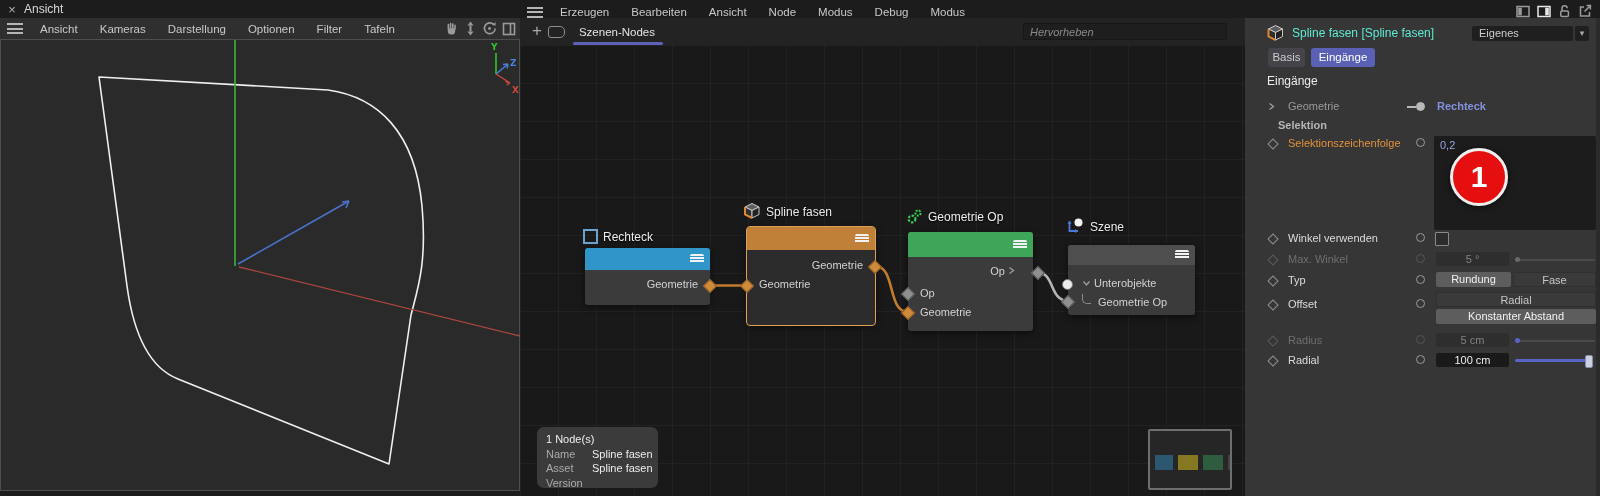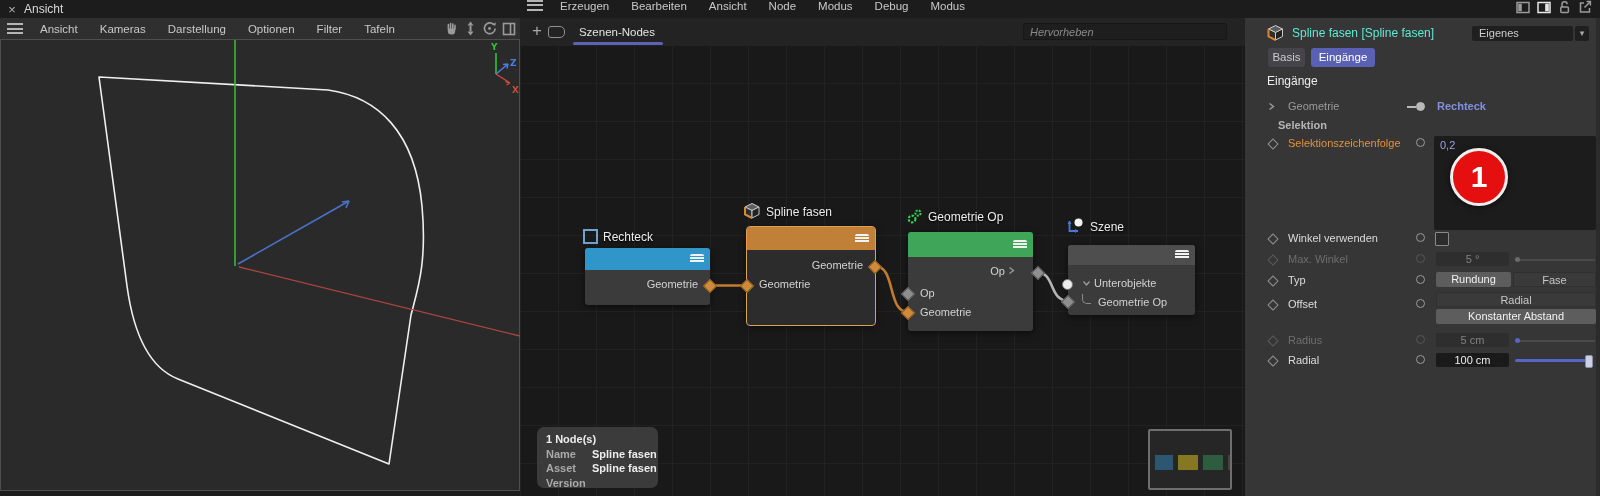--- a/index.html
+++ b/index.html
@@ -17,21 +17,21 @@
   .burger3{width:16px;height:11px;margin:0 6px 0 7px;
            background:linear-gradient(#b5b5b5 0 2px,transparent 2px 4.5px,#b5b5b5 4.5px 6.5px,transparent 6.5px 9px,#b5b5b5 9px 11px);}
   .lp-menu .spacer{flex:1;}
   .vicons{display:flex;align-items:center;gap:5px;padding-right:4px;}
   .vicons svg{display:block;}
   .viewport{position:absolute;left:0;top:39px;width:518px;height:450px;background:#2a2a2b;
             border:1px solid #4e4e4e;box-sizing:content-box;}
   .lp-bottom{position:absolute;left:0;top:491px;width:520px;height:5px;background:#1c1c1c;}
   
   .topbar{position:absolute;left:520px;top:0;width:1080px;height:18px;background:#1c1c1c;
-          display:flex;align-items:flex-start;color:#c8c8c8;font-size:11.5px;}
+          display:flex;align-items:flex-end;color:#c8c8c8;font-size:11.5px;}
   .topbar .spacer{flex:1;}
   .wicons{display:flex;align-items:center;gap:7px;padding-right:8px;}
   
   .ne{position:absolute;left:520px;top:0;width:725px;height:496px;}
   .ne-tabbar{position:absolute;left:0;top:18px;width:725px;height:27px;background:#232323;
              border-bottom:1px solid #1a1a1a;display:flex;align-items:center;}
   .plus{color:#a8a8a8;font-size:17px;padding:0 6px 2px 12px;}
   .tagicon{width:15px;height:10px;border:1.5px solid #8f8f8f;border-radius:3px 5px 5px 3px;margin-right:12px;}
   .netab{position:relative;color:#e4e4e4;font-size:11.5px;padding:0 4px 0 2px;}
   .netab .under{position:absolute;left:-4px;right:-4px;bottom:-7px;height:3px;background:#5b62b8;border-radius:2px;}
@@ -55,21 +55,21 @@
   .dia.or{background:#cf8a3a;border:1px solid #8a5a20;}
   .dia.gr{background:#8f8f8f;border:1px solid #555;}
   .cport{position:absolute;width:9px;height:9px;border-radius:50%;background:#ececec;border:1px solid #777;}
   .ntitle{position:absolute;display:flex;align-items:center;gap:5px;color:#ececec;font-size:12px;
           text-shadow:0 1px 2px #000;white-space:nowrap;}
   .rect-ic{width:11px;height:11px;border:2px solid #6fa3cc;}
   .nest{display:inline-block;width:8px;height:9px;border-left:1px solid #8a8a8a;border-bottom:1px solid #8a8a8a;
         border-radius:0 0 0 5px;margin:0 4px 2px 6px;}
   
   .infobox{position:absolute;left:17px;top:427px;width:121px;height:61px;background:rgba(62,62,62,.93);
-           border-radius:7px;padding:5px 0 0 9px;box-sizing:border-box;color:#b8b8b8;font-weight:bold;}
+           border-radius:7px;padding:5px 0 0 9px;box-sizing:border-box;color:#b8b8b8;}
   .inforow{height:14.5px;line-height:14.5px;display:flex;}
   .inforow .k{width:46px;color:#aaa;}
   .inforow .v{color:#ededed;}
   .minimap{position:absolute;left:628px;top:429px;width:80px;height:57px;background:#262626;
            border:2.5px solid #6e6e6e;border-radius:2px;overflow:hidden;}
   .mm{position:absolute;top:24px;height:15px;}
   
   .panel{position:absolute;left:1245px;top:18px;width:355px;height:478px;background:#363636;overflow:hidden;}
   .pscroll{position:absolute;right:0;top:0;width:4px;height:478px;background:#2b2b2b;}
   .ptitle{color:#5eead4;font-size:12px;}

